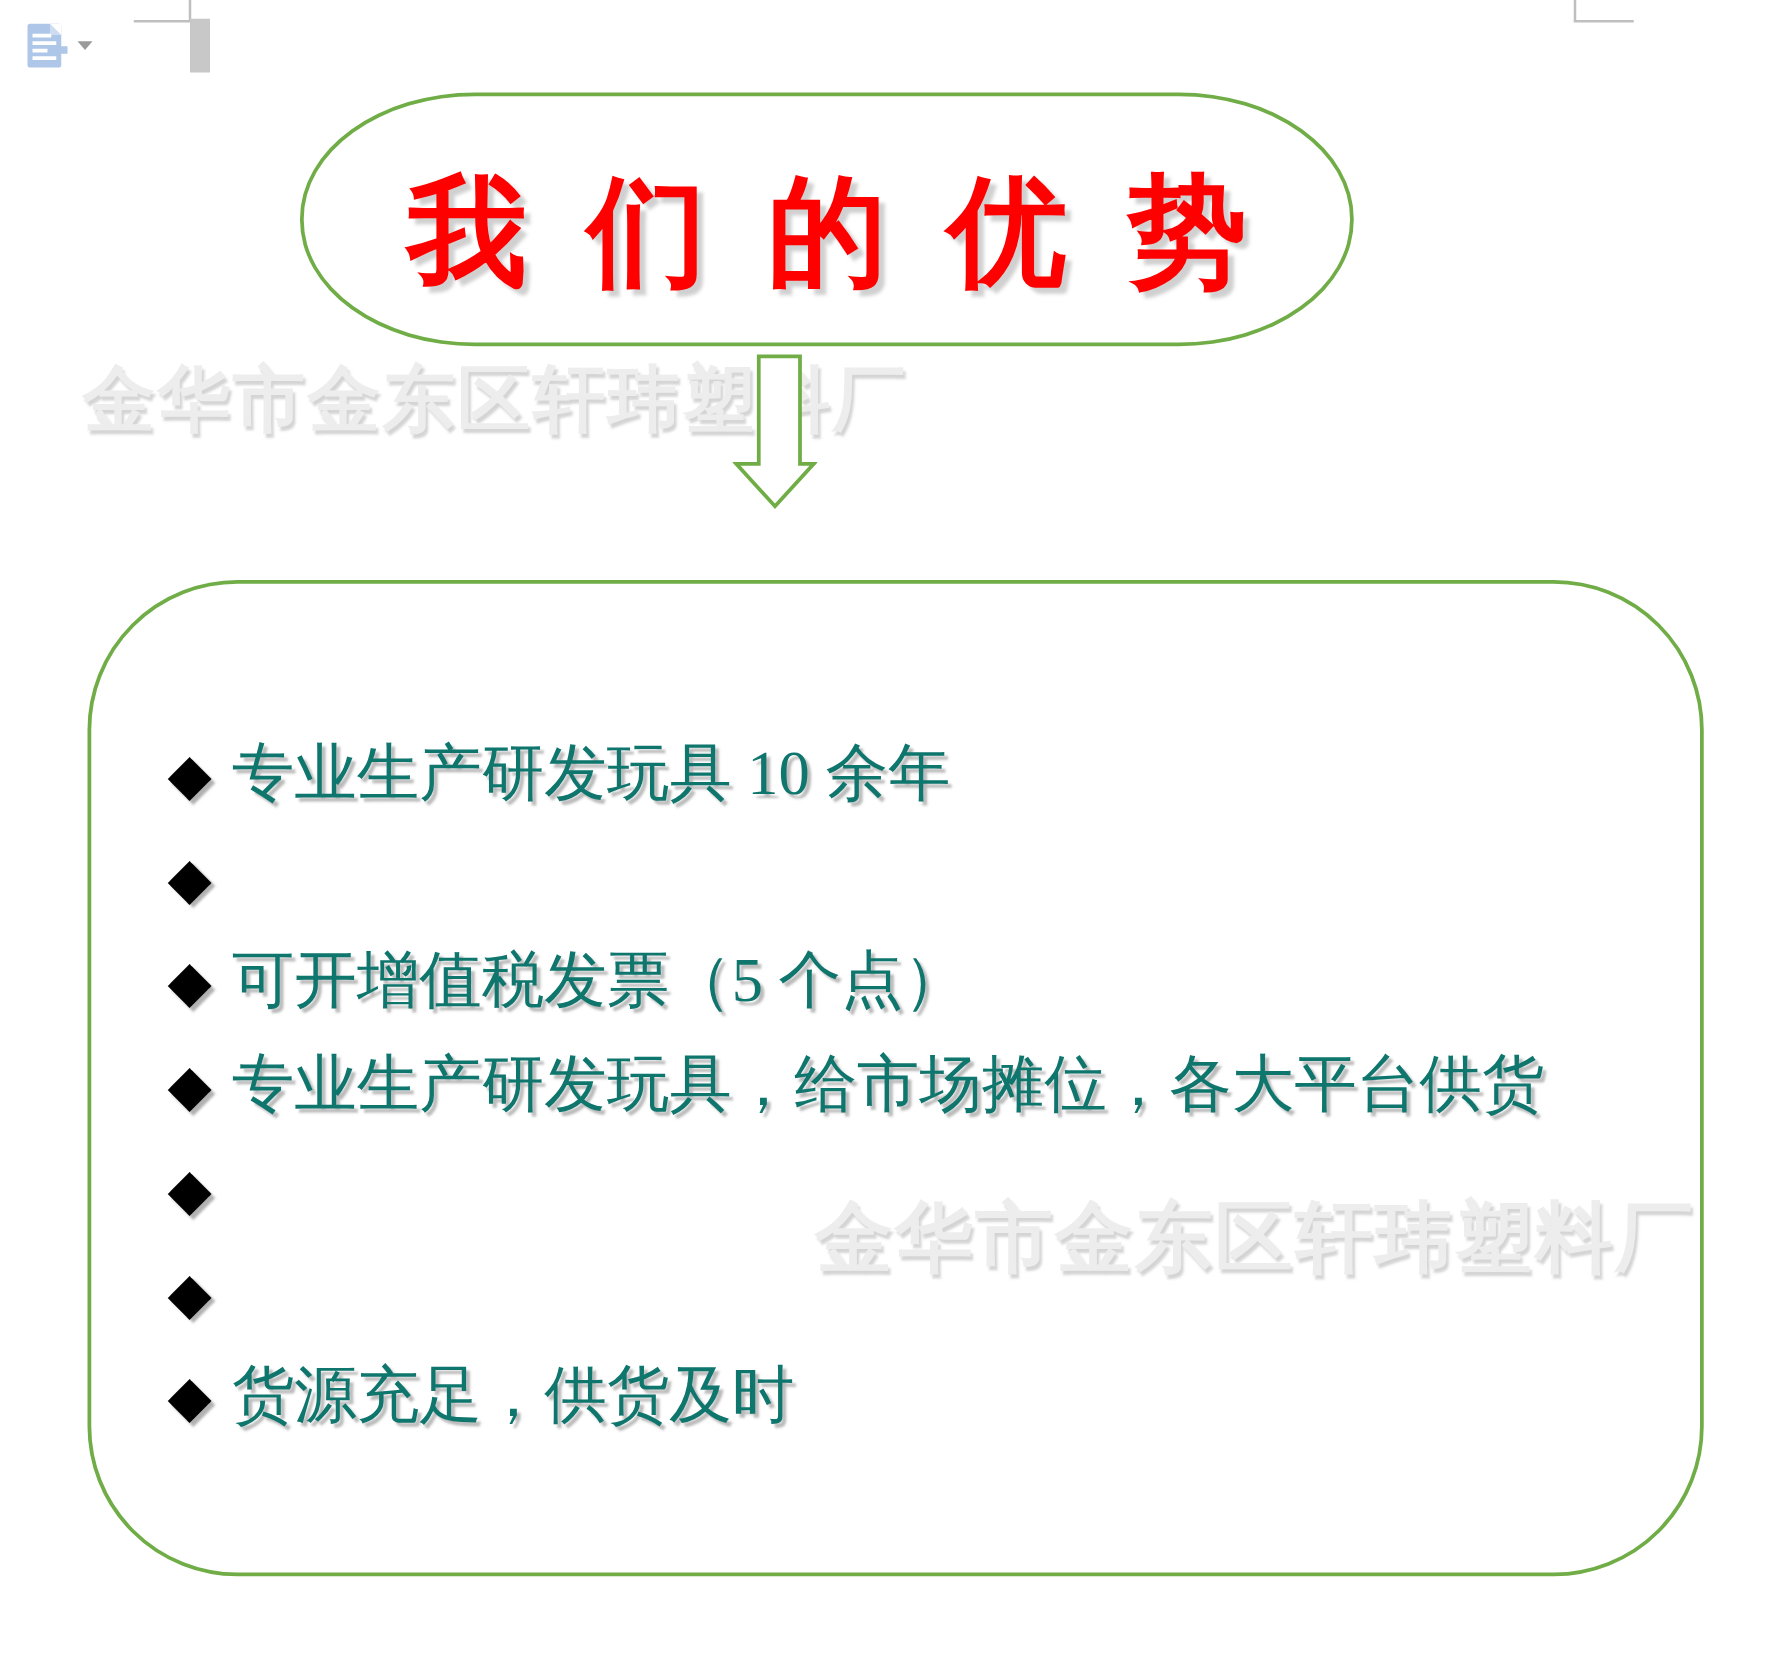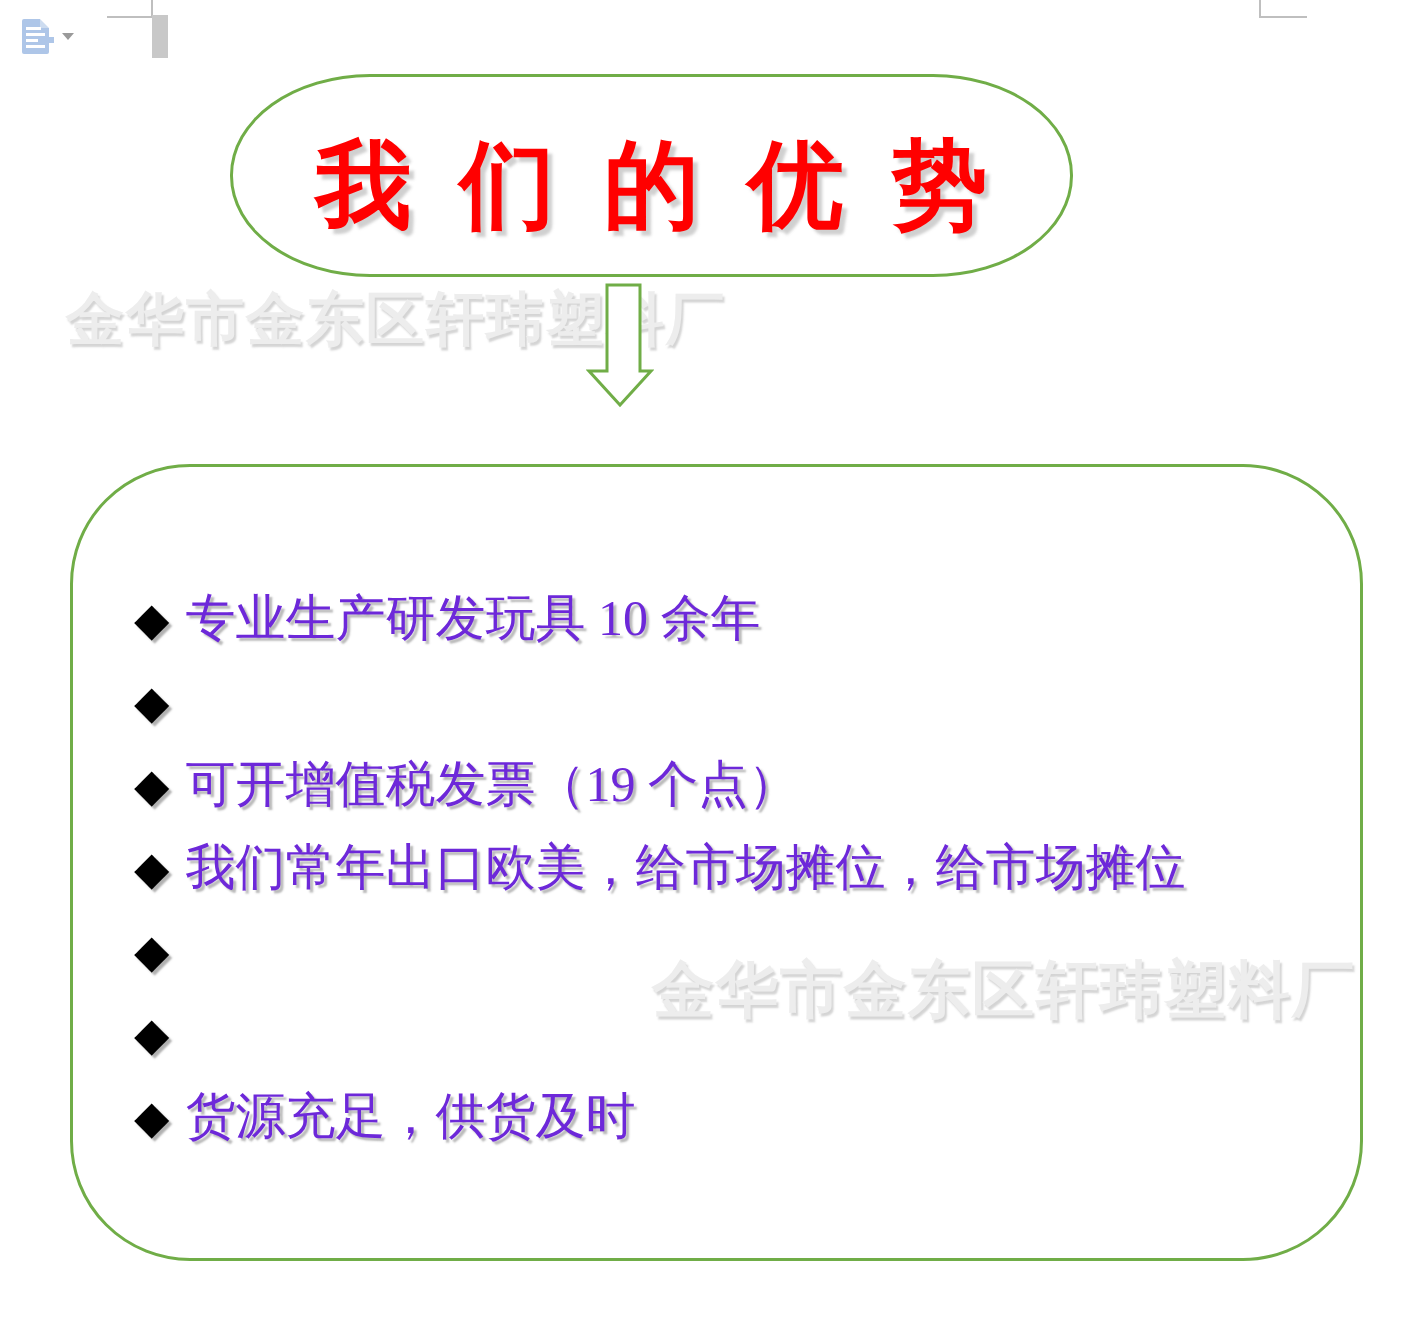--- a/index.html
+++ b/index.html
@@ -25,21 +25,21 @@
   
   .watermark{
     position:absolute;color:#ededed;z-index:1;white-space:nowrap;
     font-family:"Liberation Sans","DejaVu Sans",sans-serif;font-weight:bold;
     text-shadow:2px 3px 2px rgba(205,205,205,0.85);
   }
   .wm1{left:66px;top:281px;font-size:58px;letter-spacing:2px;}
   .wm2{left:652px;top:948px;font-size:62px;letter-spacing:2px;}
   
   .title-bubble{
-    position:absolute;left:230px;top:74px;width:843px;height:203px;z-index:2;
+    position:absolute;left:240px;top:74px;width:843px;height:203px;z-index:2;
     background:#ffffff;border:3px solid #70ad47;border-radius:140px / 101px;
     box-sizing:border-box;display:flex;align-items:center;justify-content:center;
   }
   .title-text{
     padding-top:22px;color:#ff0000;font-size:96px;font-weight:bold;white-space:nowrap;
     font-family:"Liberation Serif","DejaVu Serif",serif;word-spacing:24px;
     text-shadow:5px 5px 3px rgba(150,150,150,0.45);
   }
   
   .down-arrow{position:absolute;left:586px;top:283px;z-index:2;}
@@ -52,21 +52,21 @@
     position:absolute;left:134px;top:577px;z-index:3;list-style:none;margin:0;padding:0;
   }
   .adv-list li{
     height:83px;display:flex;align-items:center;white-space:nowrap;
   }
   .bullet{
     font-family:"DejaVu Sans","Liberation Sans",sans-serif;font-size:46px;color:#000;
     margin-right:16px;line-height:1;text-shadow:3px 3px 2px rgba(100,100,100,0.5);
   }
   .adv-text{
-    font-family:"Liberation Serif","DejaVu Serif",serif;font-size:50px;color:#6d28d9;
+    font-family:"Liberation Serif","DejaVu Serif",serif;font-size:50px;color:#0f766e;
     text-shadow:3px 3px 2px rgba(100,100,100,0.45);
   }
 </style>
 </head>
 <body>
 
 <div class="screen">
 
   <div class="paste-btn">
     <div class="paste-icon">
@@ -103,25 +103,25 @@
   <ul class="adv-list">
     <li>
       <span class="bullet">◆</span>
       <span class="adv-text">专业生产研发玩具 10 余年</span>
     </li>
     <li>
       <span class="bullet">◆</span>
     </li>
     <li>
       <span class="bullet">◆</span>
-      <span class="adv-text">可开增值税发票（19 个点）</span>
+      <span class="adv-text">可开增值税发票（5 个点）</span>
     </li>
     <li>
       <span class="bullet">◆</span>
-      <span class="adv-text">我们常年出口欧美，给市场摊位，给市场摊位</span>
+      <span class="adv-text">专业生产研发玩具，给市场摊位，各大平台供货</span>
     </li>
     <li>
       <span class="bullet">◆</span>
     </li>
     <li>
       <span class="bullet">◆</span>
     </li>
     <li>
       <span class="bullet">◆</span>
       <span class="adv-text">货源充足，供货及时</span>

